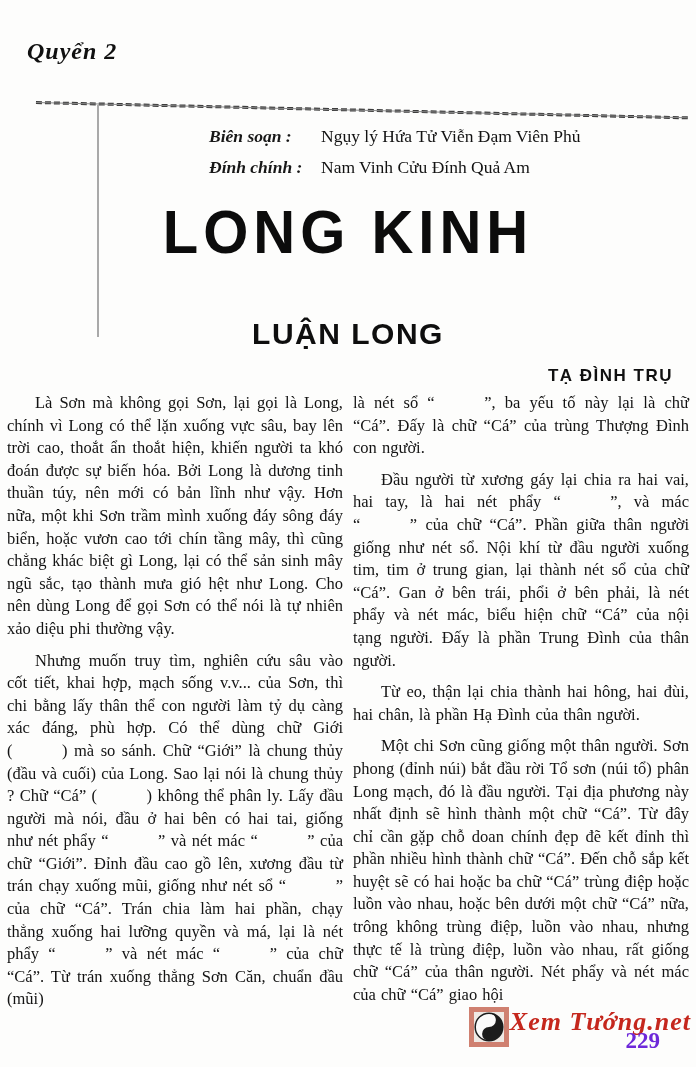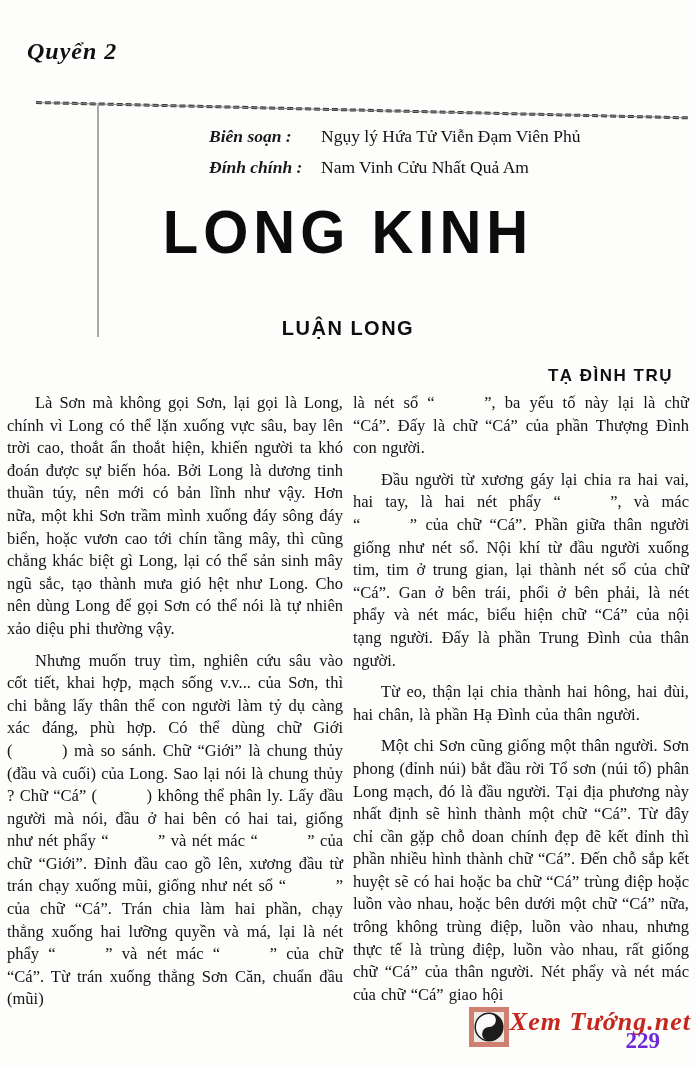--- a/index.html
+++ b/index.html
@@ -50,21 +50,21 @@
     position: absolute; top: 198px; left: 0; width: 100%;
     margin: 0; text-align: center;
     font-family: "Liberation Sans", sans-serif;
     font-weight: bold; font-size: 58px; letter-spacing: 5px;
     color: #0c0c0c; transform: scaleY(1.05);
   }
   .section-title {
     position: absolute; top: 317px; left: 0; width: 100%;
     margin: 0; text-align: center;
     font-family: "Liberation Sans", sans-serif;
-    font-weight: bold; font-size: 20px; letter-spacing: 1.5px;
+    font-weight: bold; font-size: 30px; letter-spacing: 1.5px;
     color: #0e0e0e;
   }
   .author {
     position: absolute; top: 366px; right: 23px;
     font-family: "Liberation Sans", sans-serif;
     font-weight: bold; font-size: 17px; letter-spacing: 1.5px;
     color: #101010;
     margin-left: 40px;
   }
   
@@ -113,35 +113,35 @@
   <div class="rule"></div>
   <div class="vline"></div>
 
   <div class="credits">
     <div class="credit-row">
       <span class="credit-label">Biên soạn :</span>
       <span class="credit-value">Ngụy lý Hứa Tử Viễn Đạm Viên Phủ</span>
     </div>
     <div class="credit-row">
       <span class="credit-label">Đính chính :</span>
-      <span class="credit-value">Nam Vinh Cửu Nhất Quả Am</span>
+      <span class="credit-value">Nam Vinh Cửu Đính Quả Am</span>
     </div>
   </div>
 
   <h1 class="title">LONG KINH</h1>
   <h2 class="section-title">LUẬN LONG</h2>
   <div class="author">TẠ ĐÌNH TRỤ</div>
 
   <div class="columns">
     <div class="col">
       <p class="para indent">Là Sơn mà không gọi Sơn, lại gọi là Long, chính vì Long có thể lặn xuống vực sâu, bay lên trời cao, thoắt ẩn thoắt hiện, khiến người ta khó đoán được sự biến hóa. Bởi Long là dương tinh thuần túy, nên mới có bản lĩnh như vậy. Hơn nữa, một khi Sơn trầm mình xuống đáy sông đáy biển, hoặc vươn cao tới chín tầng mây, thì cũng chẳng khác biệt gì Long, lại có thể sản sinh mây ngũ sắc, tạo thành mưa gió hệt như Long. Cho nên dùng Long để gọi Sơn có thể nói là tự nhiên xảo diệu phi thường vậy.</p>
       <p class="para indent">Nhưng muốn truy tìm, nghiên cứu sâu vào cốt tiết, khai hợp, mạch sống v.v... của Sơn, thì chi bằng lấy thân thể con người làm tỷ dụ càng xác đáng, phù hợp. Có thể dùng chữ Giới (   ) mà so sánh. Chữ “Giới” là chung thủy (đầu và cuối) của Long. Sao lại nói là chung thủy ? Chữ “Cá” (   ) không thể phân ly. Lấy đầu người mà nói, đầu ở hai bên có hai tai, giống như nét phẩy “   ” và nét mác “   ” của chữ “Giới”. Đỉnh đầu cao gồ lên, xương đầu từ trán chạy xuống mũi, giống như nét sổ “   ” của chữ “Cá”. Trán chia làm hai phần, chạy thẳng xuống hai lưỡng quyền và má, lại là nét phẩy “   ” và nét mác “   ” của chữ “Cá”. Từ trán xuống thẳng Sơn Căn, chuẩn đầu (mũi)</p>
     </div>
     <div class="col">
-      <p class="para">là nét sổ “   ”, ba yếu tố này lại là chữ “Cá”. Đấy là chữ “Cá” của phần Thượng Đình con người.</p>
+      <p class="para">là nét sổ “   ”, ba yếu tố này lại là chữ “Cá”. Đấy là chữ “Cá” của trùng Thượng Đình con người.</p>
       <p class="para indent">Đầu người từ xương gáy lại chia ra hai vai, hai tay, là hai nét phẩy “   ”, và mác “   ” của chữ “Cá”. Phần giữa thân người giống như nét sổ. Nội khí từ đầu người xuống tim, tim ở trung gian, lại thành nét sổ của chữ “Cá”. Gan ở bên trái, phổi ở bên phải, là nét phẩy và nét mác, biểu hiện chữ “Cá” của nội tạng người. Đấy là phần Trung Đình của thân người.</p>
       <p class="para indent">Từ eo, thận lại chia thành hai hông, hai đùi, hai chân, là phần Hạ Đình của thân người.</p>
       <p class="para indent">Một chi Sơn cũng giống một thân người. Sơn phong (đỉnh núi) bắt đầu rời Tổ sơn (núi tổ) phân Long mạch, đó là đầu người. Tại địa phương này nhất định sẽ hình thành một chữ “Cá”. Từ đây chỉ cần gặp chỗ doan chính đẹp đẽ kết đỉnh thì phần nhiều hình thành chữ “Cá”. Đến chỗ sắp kết huyệt sẽ có hai hoặc ba chữ “Cá” trùng điệp hoặc luồn vào nhau, hoặc bên dưới một chữ “Cá” nữa, trông không trùng điệp, luồn vào nhau, nhưng thực tế là trùng điệp, luồn vào nhau, rất giống chữ “Cá” của thân người. Nét phẩy và nét mác của chữ “Cá” giao hội</p>
     </div>
   </div>
 
   <div class="watermark">
     <span class="wm-icon">
       <svg viewBox="0 0 100 100" width="30" height="30" aria-hidden="true">
         <circle cx="50" cy="50" r="46" fill="#fbfbfb" stroke="#1c1c1c" stroke-width="5"></circle>

